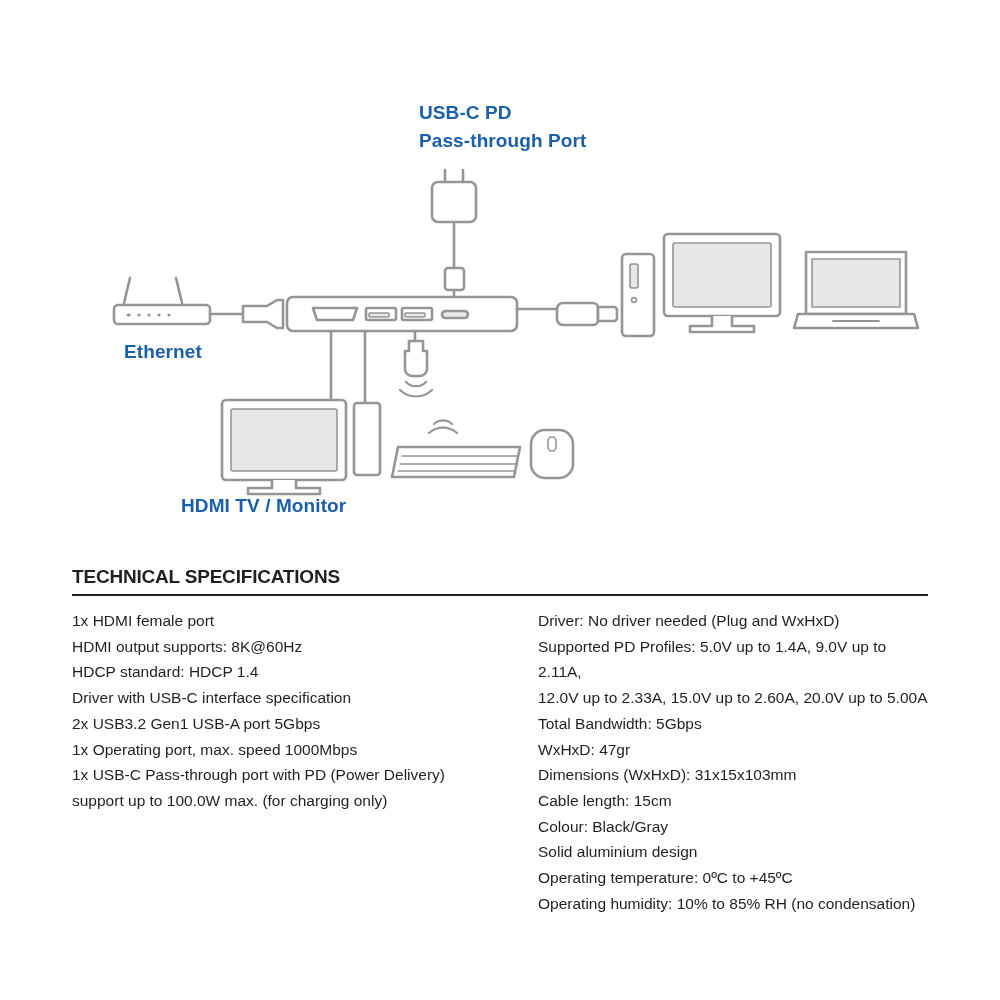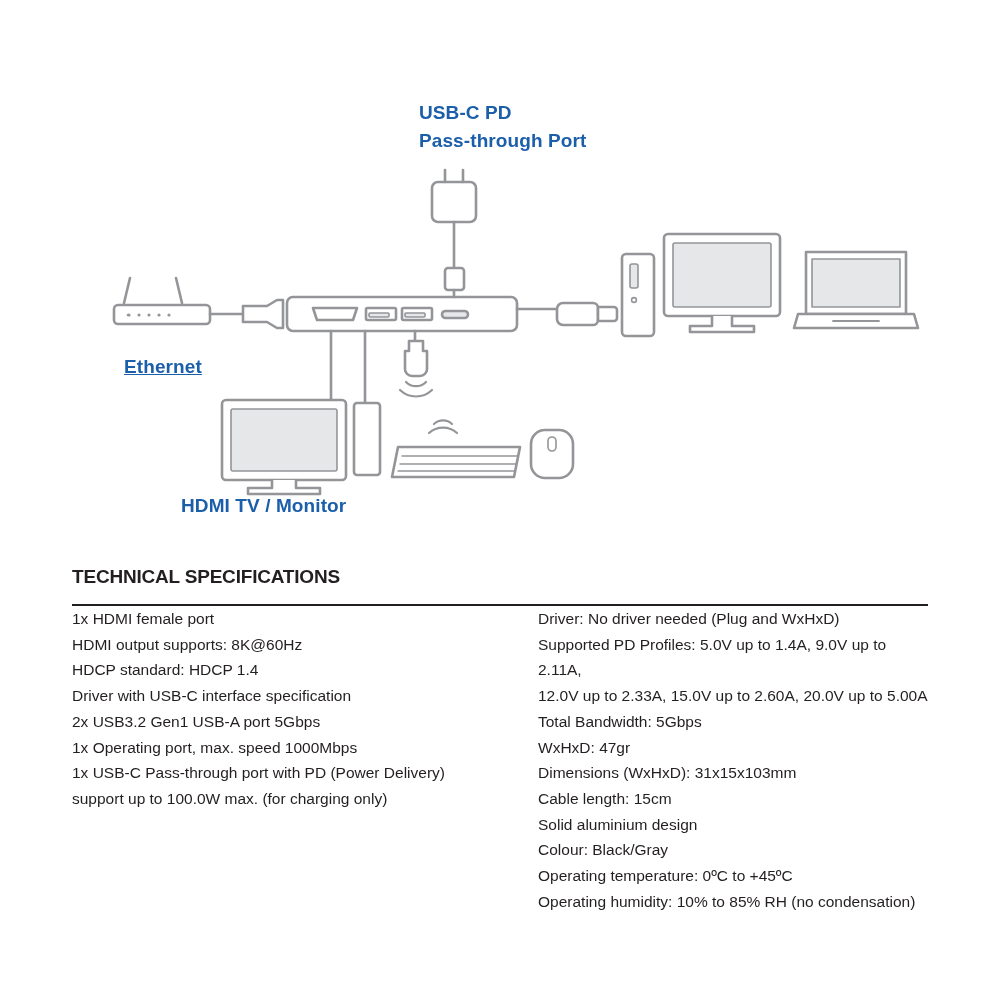--- a/index.html
+++ b/index.html
@@ -41,50 +41,50 @@
     line-height: 1.45;
     letter-spacing: 0.1px;
     white-space: pre-line;
   }
   .label-usbc {
     left: 419px;
     top: 99px;
   }
   .label-ethernet {
     left: 124px;
-    top: 353px;
-    text-decoration: underline;
+    top: 338px;
   }
   .label-hdmi {
     left: 181px;
     top: 492px;
   }
 
   
   .specs {
     position: absolute;
     left: 72px;
     top: 566px;
     width: 856px;
   }
   .specs-title {
     font-family: "Liberation Sans", sans-serif;
     font-size: 19px;
     font-weight: bold;
     letter-spacing: -0.2px;
     color: #231f20;
-    padding-bottom: 16px;
+    padding-bottom: 6px;
   }
   .specs-rule {
     height: 2px;
     background: #231f20;
     width: 100%;
   }
   .specs-cols {
     display: flex;
+    margin-top: 12px;
   }
   .specs-col {
     font-size: 15.5px;
     line-height: 1.66;
     color: #231f20;
   }
   .col-left {
     width: 466px;
   }
   .col-right {
@@ -238,21 +238,21 @@
         <div>support up to 100.0W max. (for charging only)</div>
       </div>
       <div class="specs-col col-right">
         <div>Driver: No driver needed (Plug and WxHxD)</div>
         <div>Supported PD Profiles: 5.0V up to 1.4A, 9.0V up to 2.11A,</div>
         <div>12.0V up to 2.33A, 15.0V up to 2.60A, 20.0V up to 5.00A</div>
         <div>Total Bandwidth: 5Gbps</div>
         <div>WxHxD: 47gr</div>
         <div>Dimensions (WxHxD): 31x15x103mm</div>
         <div>Cable length: 15cm</div>
+        <div>Colour: Black/Gray</div>
         <div>Solid aluminium design</div>
-        <div>Colour: Black/Gray</div>
         <div>Operating temperature: 0ºC to +45ºC</div>
         <div>Operating humidity: 10% to 85% RH (no condensation)</div>
       </div>
     </div>
   </div>
 
 </div>
 
 </body></html>

